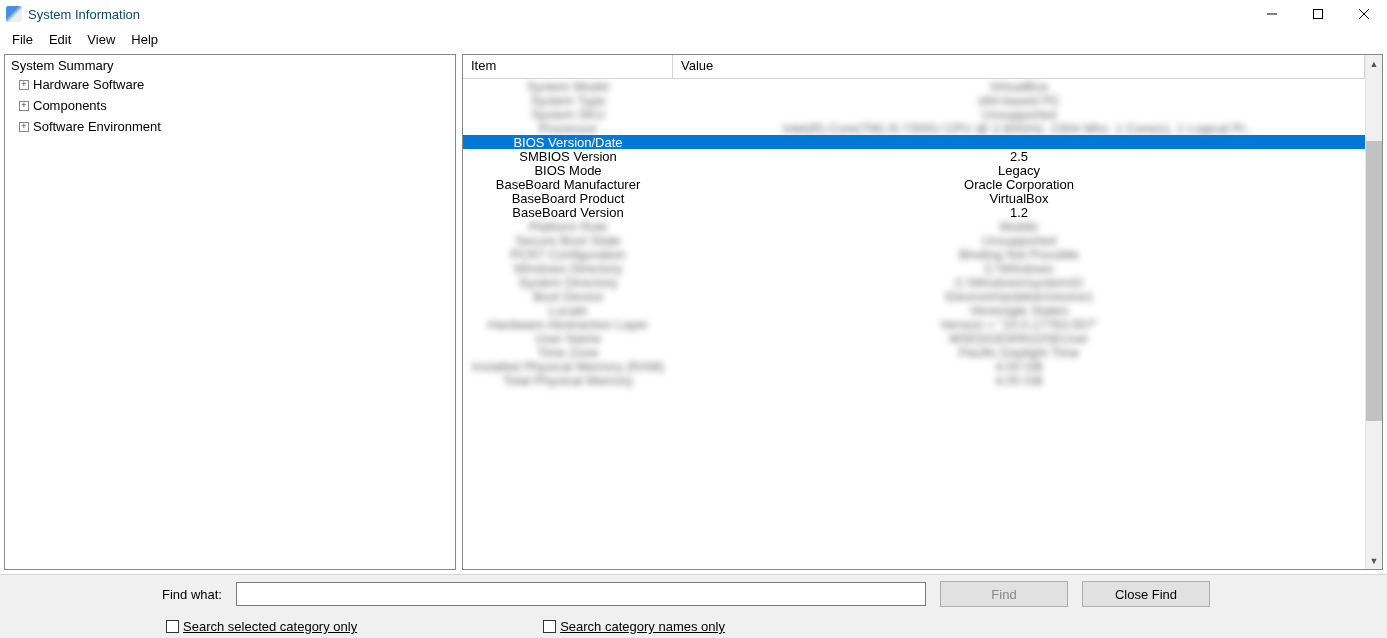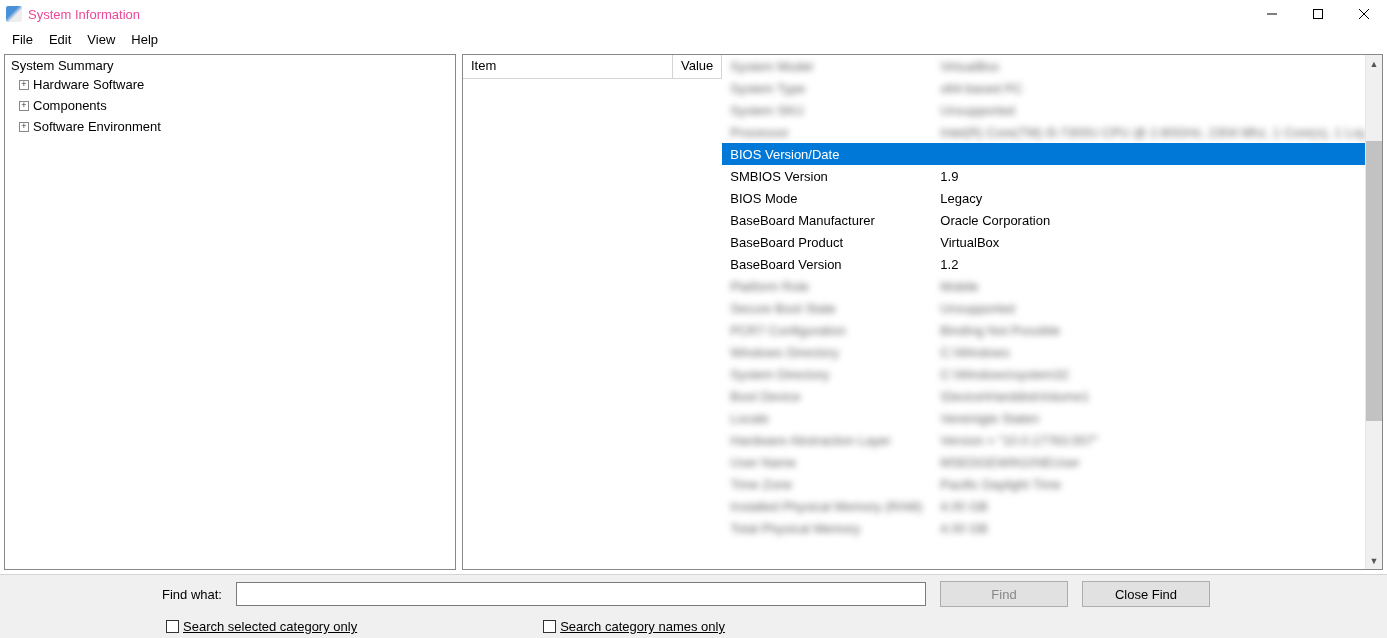--- a/index.html
+++ b/index.html
@@ -1,21 +1,21 @@
 <!DOCTYPE html>
 <html><head>
   <meta charset="utf-8">
   <style>
     * { box-sizing: border-box; margin: 0; padding: 0; font-family: "Segoe UI", Tahoma, sans-serif; font-size: 13px; }
     body { width: 1387px; height: 638px; background: #fff; overflow: hidden; display: flex; flex-direction: column; }
     
     
     .titlebar { height: 28px; display: flex; align-items: center; padding: 0 0 0 6px; }
     .titlebar-icon { width: 16px; height: 16px; margin-right: 6px; background: linear-gradient(135deg, #4a90d9 40%, #eee 60%); border-radius: 2px; }
-    .titlebar-title { flex: 1; color: #ec4899; }
+    .titlebar-title { flex: 1; color: #0c4a6e; }
     .winbtns { display: flex; height: 100%; }
     .winbtn { width: 46px; display: flex; align-items: center; justify-content: center; cursor: default; }
     .winbtn svg { width: 10px; height: 10px; stroke: #000; stroke-width: 1; fill: none; }
     
     
     .menubar { height: 24px; display: flex; align-items: center; padding: 0 4px; border-bottom: 1px solid transparent; }
     .menubar-item { padding: 2px 8px; cursor: default; }
     
     
     .panes { flex: 1; display: flex; gap: 6px; padding: 2px 4px 4px 4px; min-height: 0; }
@@ -23,26 +23,26 @@
     .pane-right { flex: 1; border: 1px solid #888; position: relative; display: flex; min-width: 0; }
     
     
     .tree { padding: 2px 4px; }
     .tree-root { padding: 1px 2px; }
     .tree-children { padding-left: 10px; }
     .tree-item { display: flex; align-items: center; height: 21px; gap: 4px; cursor: default; }
     .expander { width: 10px; height: 10px; border: 1px solid #888; display: flex; align-items: center; justify-content: center; font-size: 9px; line-height: 1; color: #333; }
     
     
-    .details { flex: 1; display: flex; min-width: 0; }
+    .details { flex: 1; display: flex; flex-direction: column; min-width: 0; }
     .details-header { display: flex; height: 24px; border-bottom: 1px solid #d4d4d4; }
     .col-item { width: 210px; padding: 3px 8px; border-right: 1px solid #d4d4d4; cursor: default; }
     .col-value { flex: 1; padding: 3px 8px; border-right: 1px solid #d4d4d4; cursor: default; }
     .details-body { flex: 1; overflow: hidden; position: relative; }
-    .row { display: flex; height: 22px; align-items: center; }
+    .row { display: flex; height: 14px; align-items: center; text-align: center; }
     .row .cell-item { width: 210px; padding: 0 8px; white-space: nowrap; overflow: hidden; }
     .row .cell-value { flex: 1; padding: 0 8px; white-space: nowrap; overflow: hidden; }
     .row.selected { background: #0078d7; color: #fff; }
     .row.blurred .cell-item, .row.blurred .cell-value { filter: blur(3px); color: #666; }
     
     
     .vscroll { width: 17px; background: #f0f0f0; border-left: 1px solid #e5e5e5; position: relative; }
     .vscroll .arrow { height: 17px; display: flex; align-items: center; justify-content: center; color: #555; font-size: 9px; cursor: default; }
     .vscroll .arrow.bottom { position: absolute; bottom: 0; width: 100%; }
     .vscroll .thumb { position: absolute; top: 86px; height: 280px; left: 0; right: 0; background: #c2c2c2; cursor: default; }
@@ -135,21 +135,21 @@
           </div>
           <div class="row blurred">
             <div class="cell-item">Processor</div>
             <div class="cell-value">Intel(R) Core(TM) i5-7300U CPU @ 2.60GHz, 2304 Mhz, 1 Core(s), 1 Logical Pr...</div>
           </div>
           <div class="row selected">
             <div class="cell-item">BIOS Version/Date</div>
           </div>
           <div class="row">
             <div class="cell-item">SMBIOS Version</div>
-            <div class="cell-value">1.9</div>
+            <div class="cell-value">2.5</div>
           </div>
           <div class="row">
             <div class="cell-item">BIOS Mode</div>
             <div class="cell-value">Legacy</div>
           </div>
           <div class="row">
             <div class="cell-item">BaseBoard Manufacturer</div>
             <div class="cell-value">Oracle Corporation</div>
           </div>
           <div class="row">

